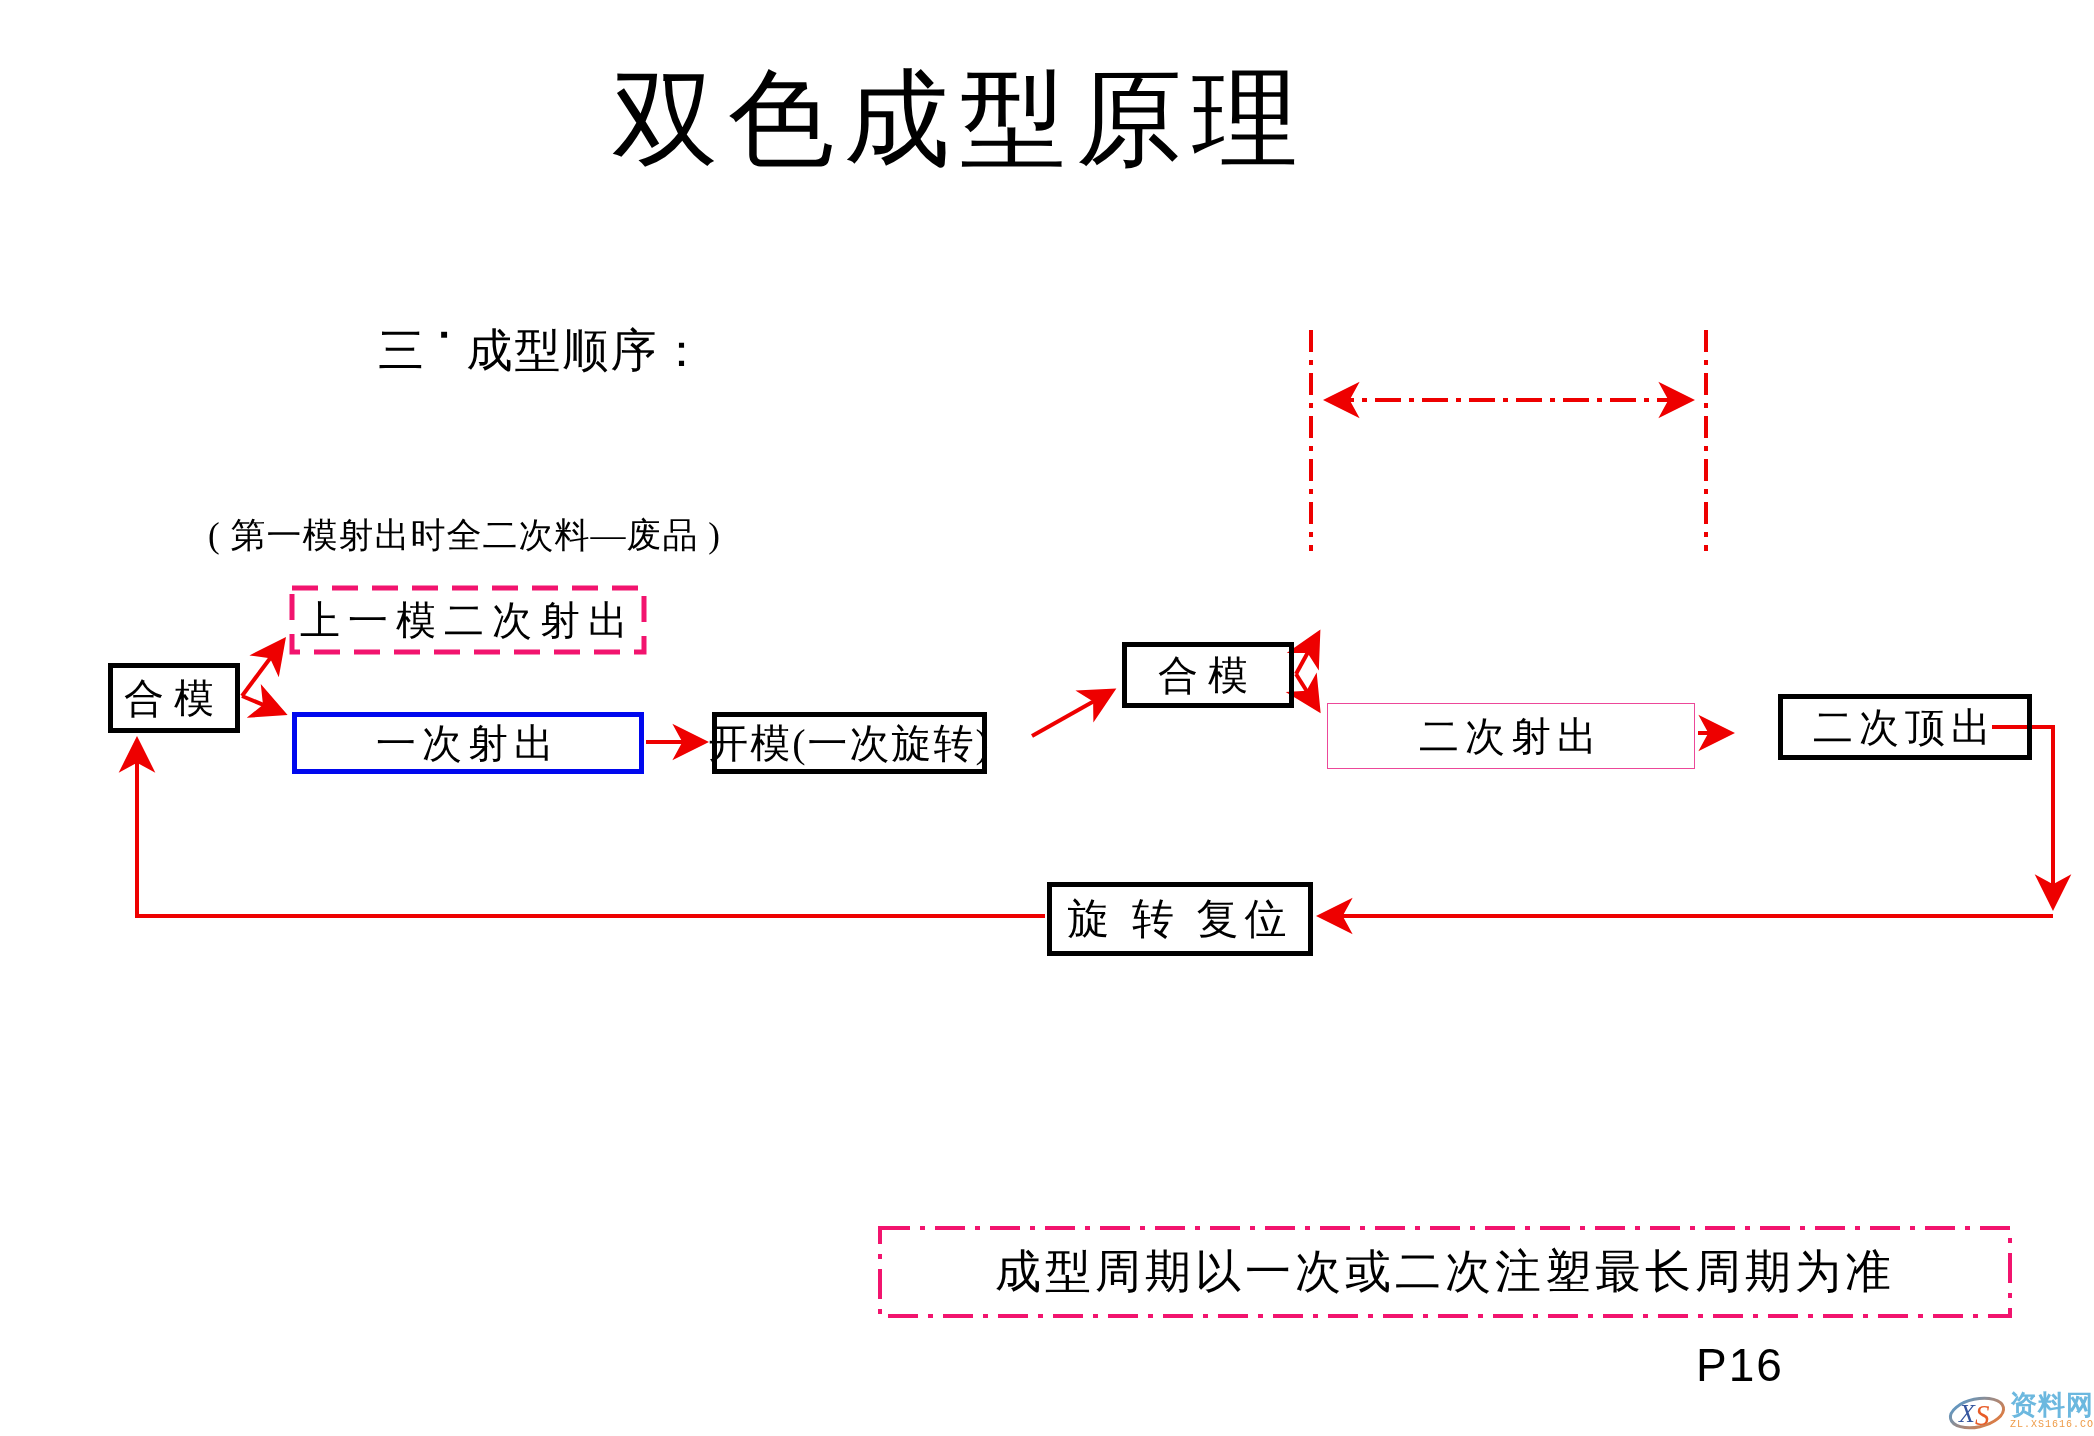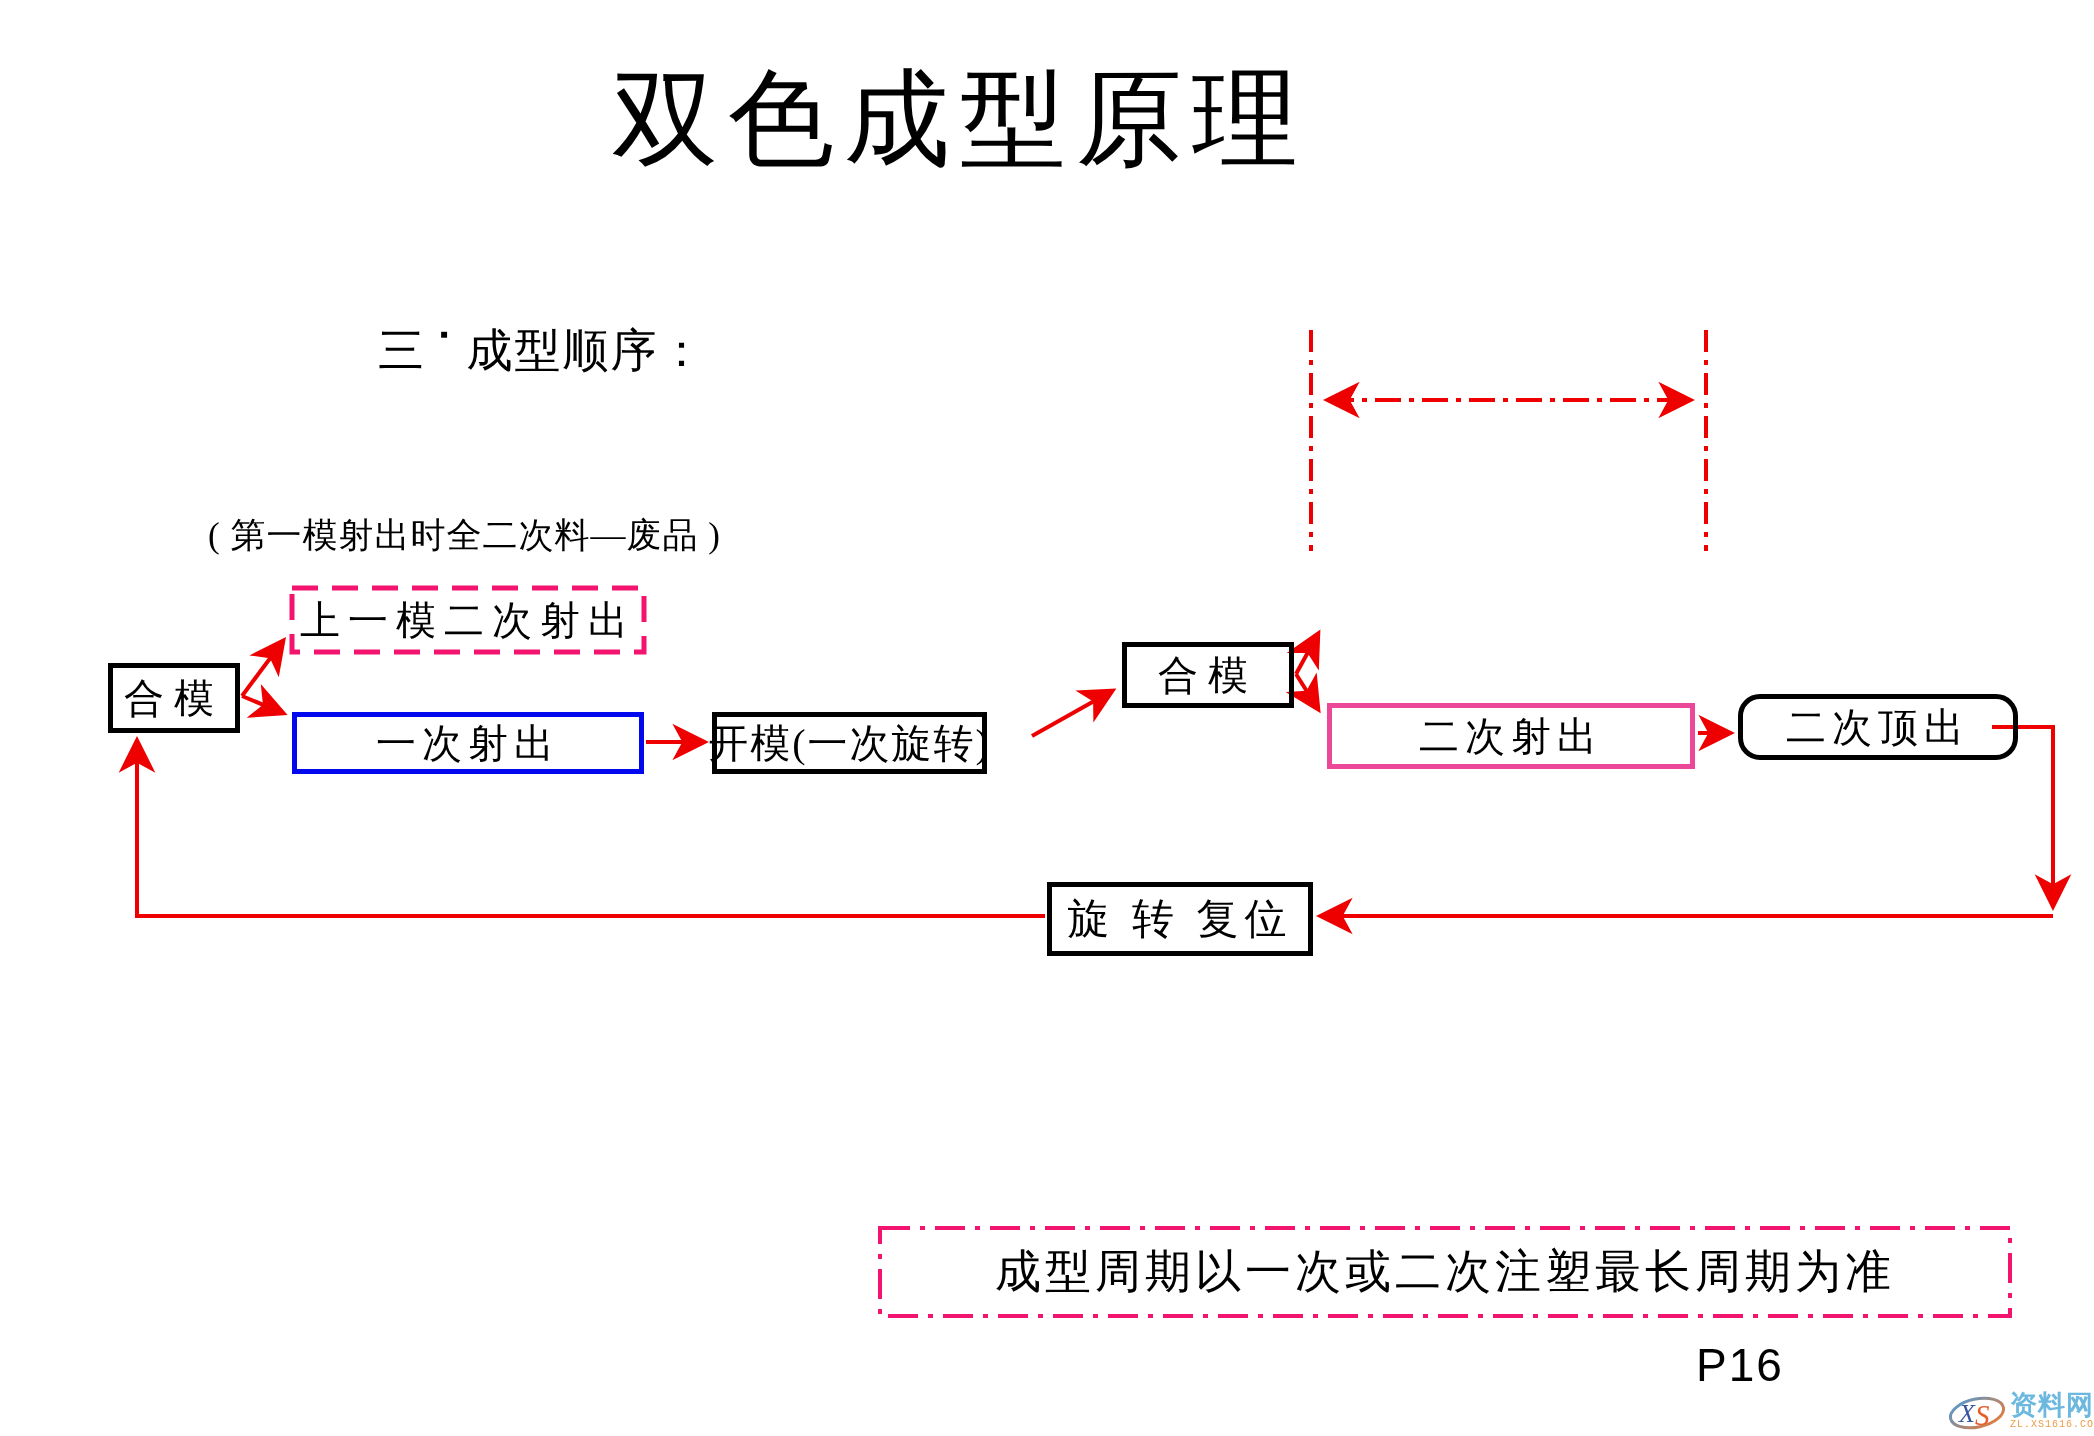--- a/index.html
+++ b/index.html
@@ -17,21 +17,21 @@
   .heading .sq-dot{display:inline-block;font-size:24px;vertical-align:24px;margin:0 16px 0 14px;}
   .cycle-label{left:1392px;top:324px;font-size:46px;letter-spacing:4px;white-space:nowrap;}
   .note{left:208px;top:512px;font-size:35px;letter-spacing:1px;white-space:nowrap;}
   .box{
     position:absolute;display:flex;align-items:center;justify-content:center;
     box-sizing:border-box;font-size:40px;letter-spacing:6px;white-space:nowrap;
     background:transparent;
   }
   .b-black{border:5px solid #000000;}
   .b-blue{border:5px solid #0008EE;}
-  .b-pink{border:5px solid #ec4899;}
+  .b-pink{border:1px solid #ec4899;}
   .clamp{letter-spacing:10px;}
   .page-num{
     left:1696px;top:1338px;font-size:46px;
     font-family:"Liberation Sans","DejaVu Sans",sans-serif;letter-spacing:2px;
   }
   .footer-note{font-size:46px;letter-spacing:4px;}
   .watermark{
     left:1946px;top:1388px;display:flex;align-items:center;gap:2px;
   }
   .wm-text{display:flex;flex-direction:column;line-height:1;}
@@ -98,21 +98,21 @@
 
   <div class="box b-blue" style="left:292px;top:712px;width:352px;height:62px;">一次射出</div>
 
   <div class="box b-black" style="left:712px;top:712px;width:275px;height:62px;letter-spacing:2px;text-align:center;">开模(一次旋转)</div>
 
   <div class="box b-black clamp" style="left:1122px;top:642px;width:172px;height:66px;">合模</div>
 
 
   <div class="box b-pink" style="left:1327px;top:703px;width:368px;height:66px;">二次射出</div>
 
-  <div class="box b-black" style="left:1738px;top:694px;width:280px;height:66px;border-radius:22px;">二次顶出</div>
+  <div class="box b-black" style="left:1778px;top:694px;width:254px;height:66px;">二次顶出</div>
 
   <div class="box b-black" style="left:1047px;top:882px;width:266px;height:74px;font-size:42px;">旋 转 复位</div>
 
   <div class="box footer-note" style="left:880px;top:1228px;width:1130px;height:88px;">成型周期以一次或二次注塑最长周期为准</div>
 
   <div class="abs page-num">P16</div>
 
   <div class="abs watermark">
     <svg width="62" height="46" viewBox="0 0 62 46">
       <ellipse cx="31" cy="25" rx="27" ry="14" fill="none" stroke="url(#wm-grad)" stroke-width="3" transform="rotate(-12 31 25)"></ellipse>

